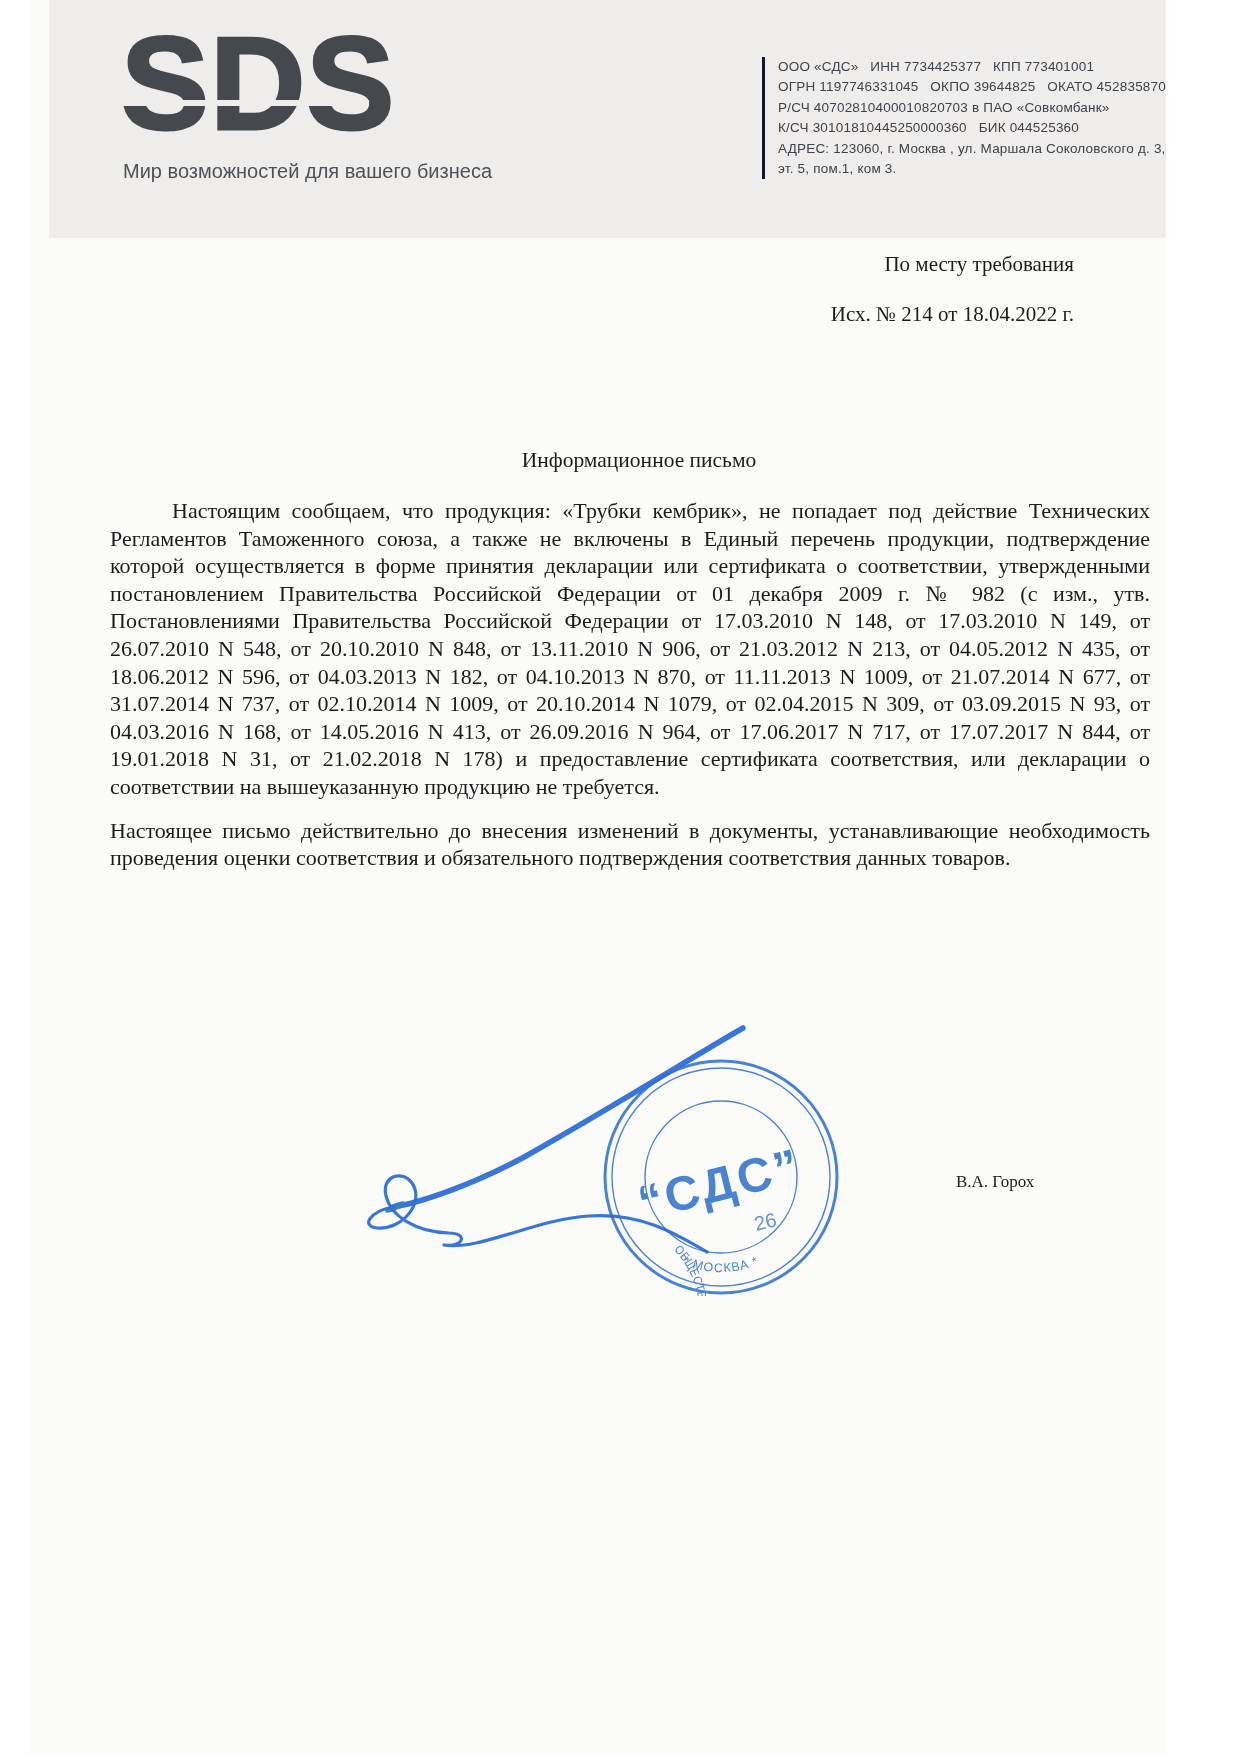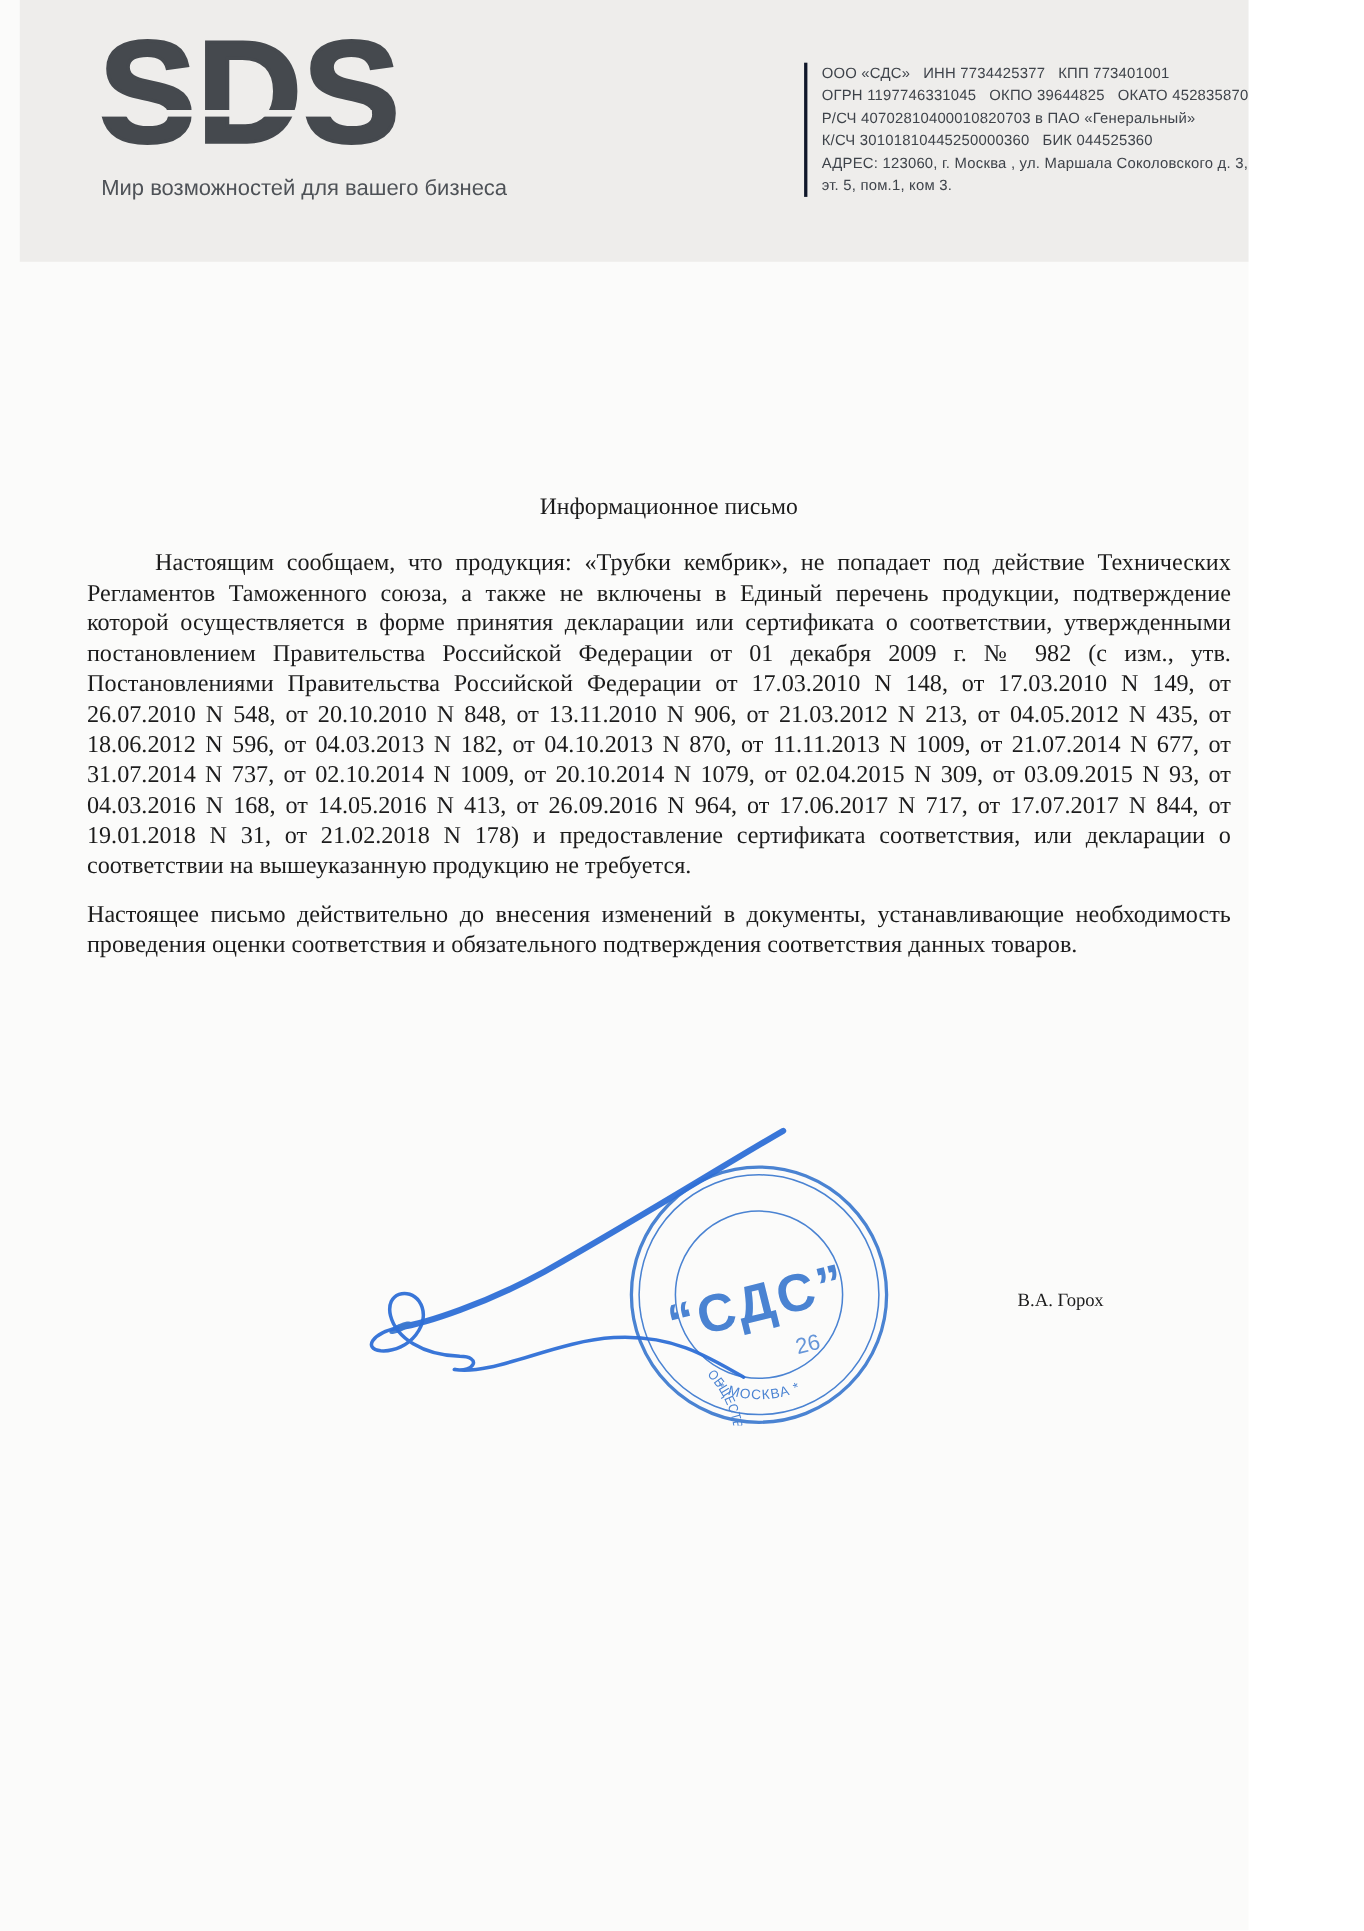--- a/index.html
+++ b/index.html
@@ -3,20 +3,21 @@
 <meta charset="utf-8">
 <style>
   html,body{margin:0;padding:0;background:#ffffff;}
   .page{
     position:relative;
     width:1135px;height:1755px;
     background:var(--page-bg,#fbfbfa);
     overflow:hidden;
     font-family:"Liberation Serif","DejaVu Serif",serif;
     color:var(--ink,#1c1c1c);
+    margin-left:31px;
   }
   
   .top-band{
     position:absolute;left:18px;top:0;width:1222px;height:238px;
     background:var(--band-bg,#eeedeb);
   }
   
   .logo{position:absolute;left:90px;top:18px;width:320px;}
   .logo-text{
     position:relative;
@@ -98,26 +99,30 @@
 
   <div class="logo">
     <div class="logo-text">SDS</div>
     <div class="logo-stripe"></div>
     <div class="logo-tagline">Мир возможностей для вашего бизнеса</div>
   </div>
 
   <div class="contact-block">
     <div class="contact-line">ООО «СДС»   ИНН 7734425377   КПП 773401001</div>
     <div class="contact-line">ОГРН 1197746331045   ОКПО 39644825   ОКАТО 45283587000</div>
-    <div class="contact-line">Р/СЧ 40702810400010820703 в ПАО «Генеральный»</div>
+    <div class="contact-line">Р/СЧ 40702810400010820703 в ПАО «Совкомбанк»</div>
     <div class="contact-line">К/СЧ 30101810445250000360   БИК 044525360</div>
     <div class="contact-line">АДРЕС: 123060, г. Москва , ул. Маршала Соколовского д. 3,</div>
     <div class="contact-line">эт. 5, пом.1, ком 3.</div>
   </div>
 
+  <div class="meta-block">
+    <div class="recipient">По месту требования</div>
+    <div class="outgoing">Исх. № 214 от 18.04.2022 г.</div>
+  </div>
 
   <div class="letter-title">Информационное письмо</div>
 
   <div class="letter-body">
     <p class="p1">Настоящим сообщаем, что продукция: «Трубки кембрик», не попадает под действие Технических Регламентов Таможенного союза, а также не включены в Единый перечень продукции, подтверждение которой осуществляется в форме принятия декларации или сертификата о соответствии, утвержденными постановлением Правительства Российской Федерации от 01 декабря 2009 г. № 982 (с изм., утв. Постановлениями Правительства Российской Федерации от 17.03.2010 N 148, от 17.03.2010 N 149, от 26.07.2010 N 548, от 20.10.2010 N 848, от 13.11.2010 N 906, от 21.03.2012 N 213, от 04.05.2012 N 435, от 18.06.2012 N 596, от 04.03.2013 N 182, от 04.10.2013 N 870, от 11.11.2013 N 1009, от 21.07.2014 N 677, от 31.07.2014 N 737, от 02.10.2014 N 1009, от 20.10.2014 N 1079, от 02.04.2015 N 309, от 03.09.2015 N 93, от 04.03.2016 N 168, от 14.05.2016 N 413, от 26.09.2016 N 964, от 17.06.2017 N 717, от 17.07.2017 N 844, от 19.01.2018 N 31, от 21.02.2018 N 178) и предоставление сертификата соответствия, или декларации о соответствии на вышеуказанную продукцию не требуется.</p>
     <p class="p2">Настоящее письмо действительно до внесения изменений в документы, устанавливающие необходимость проведения оценки соответствия и обязательного подтверждения соответствия данных товаров.</p>
   </div>
 
 
   <div class="signatory-name">В.А. Горох</div>

